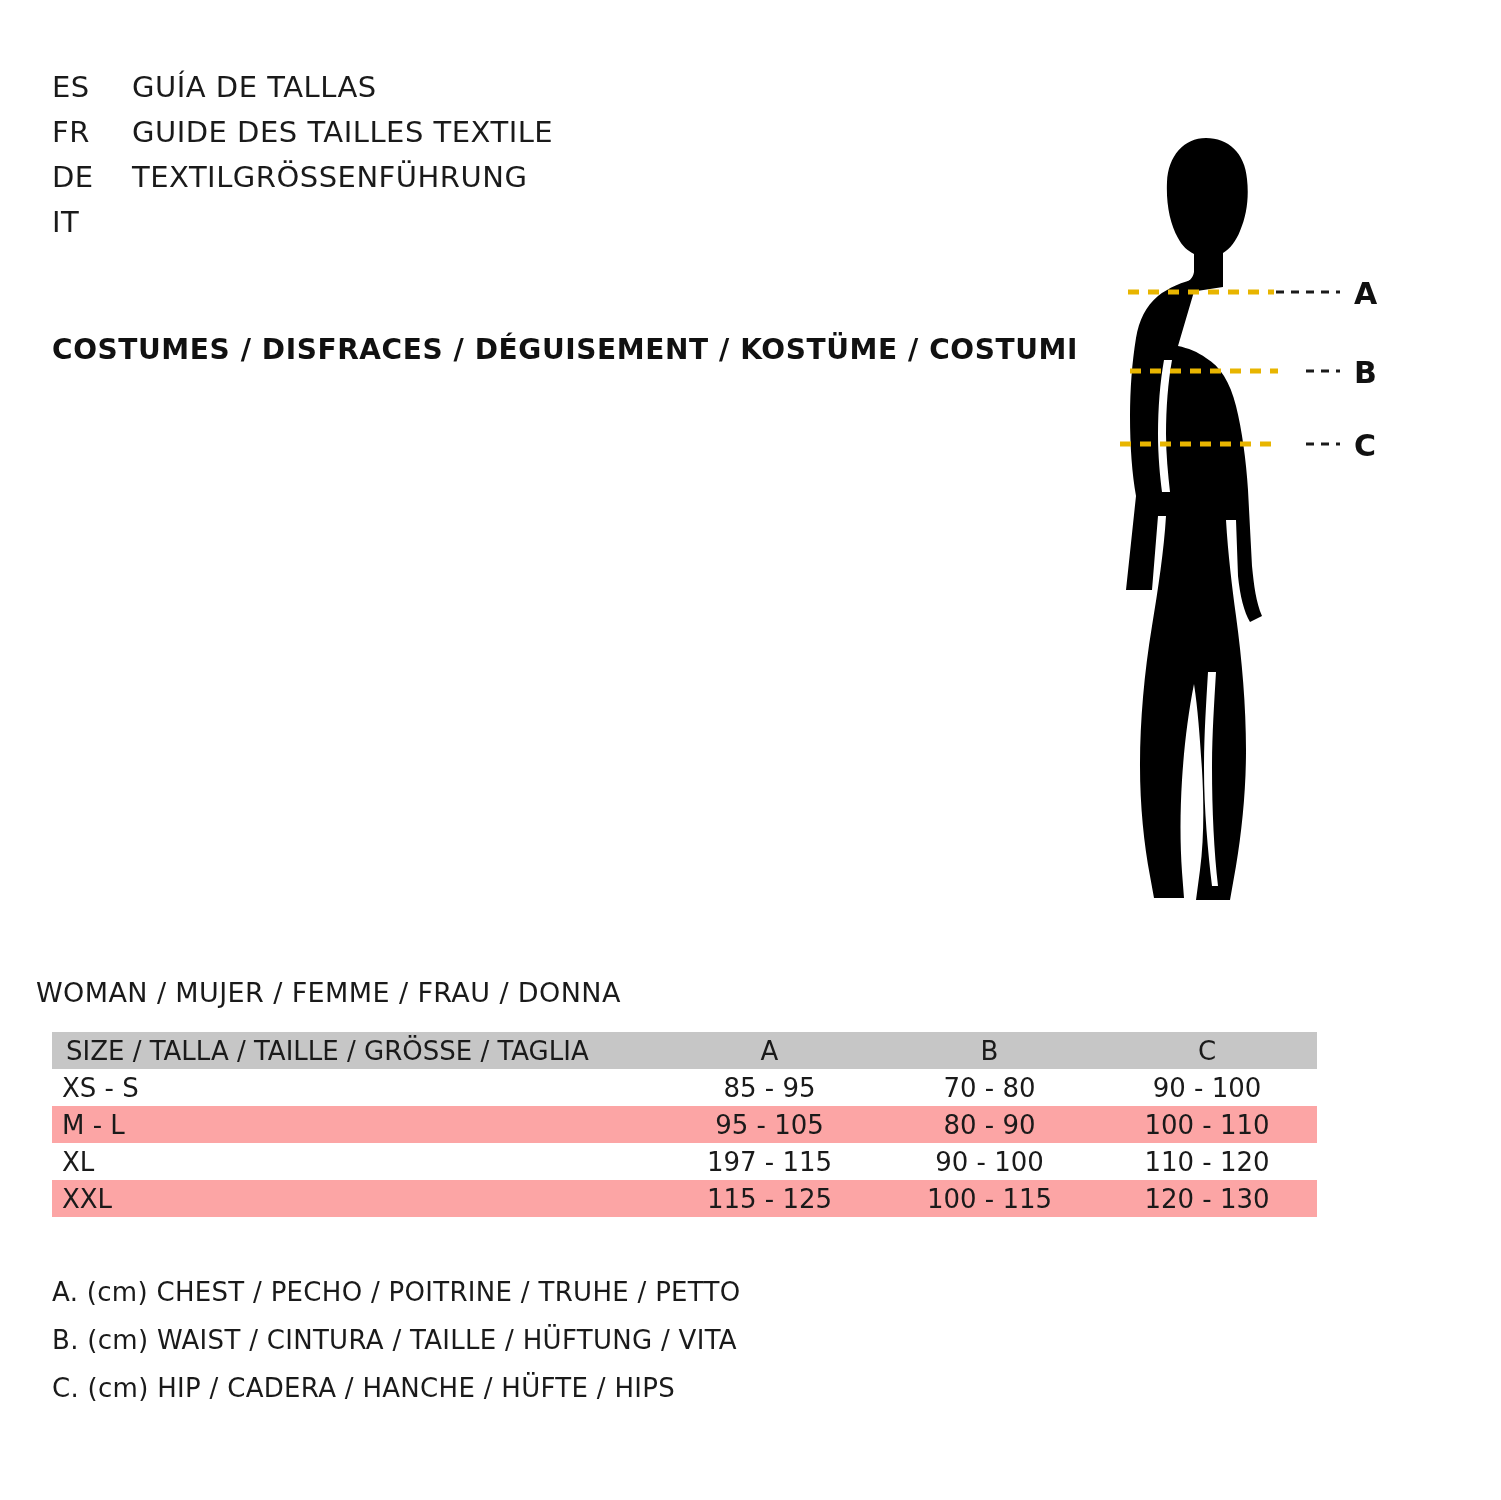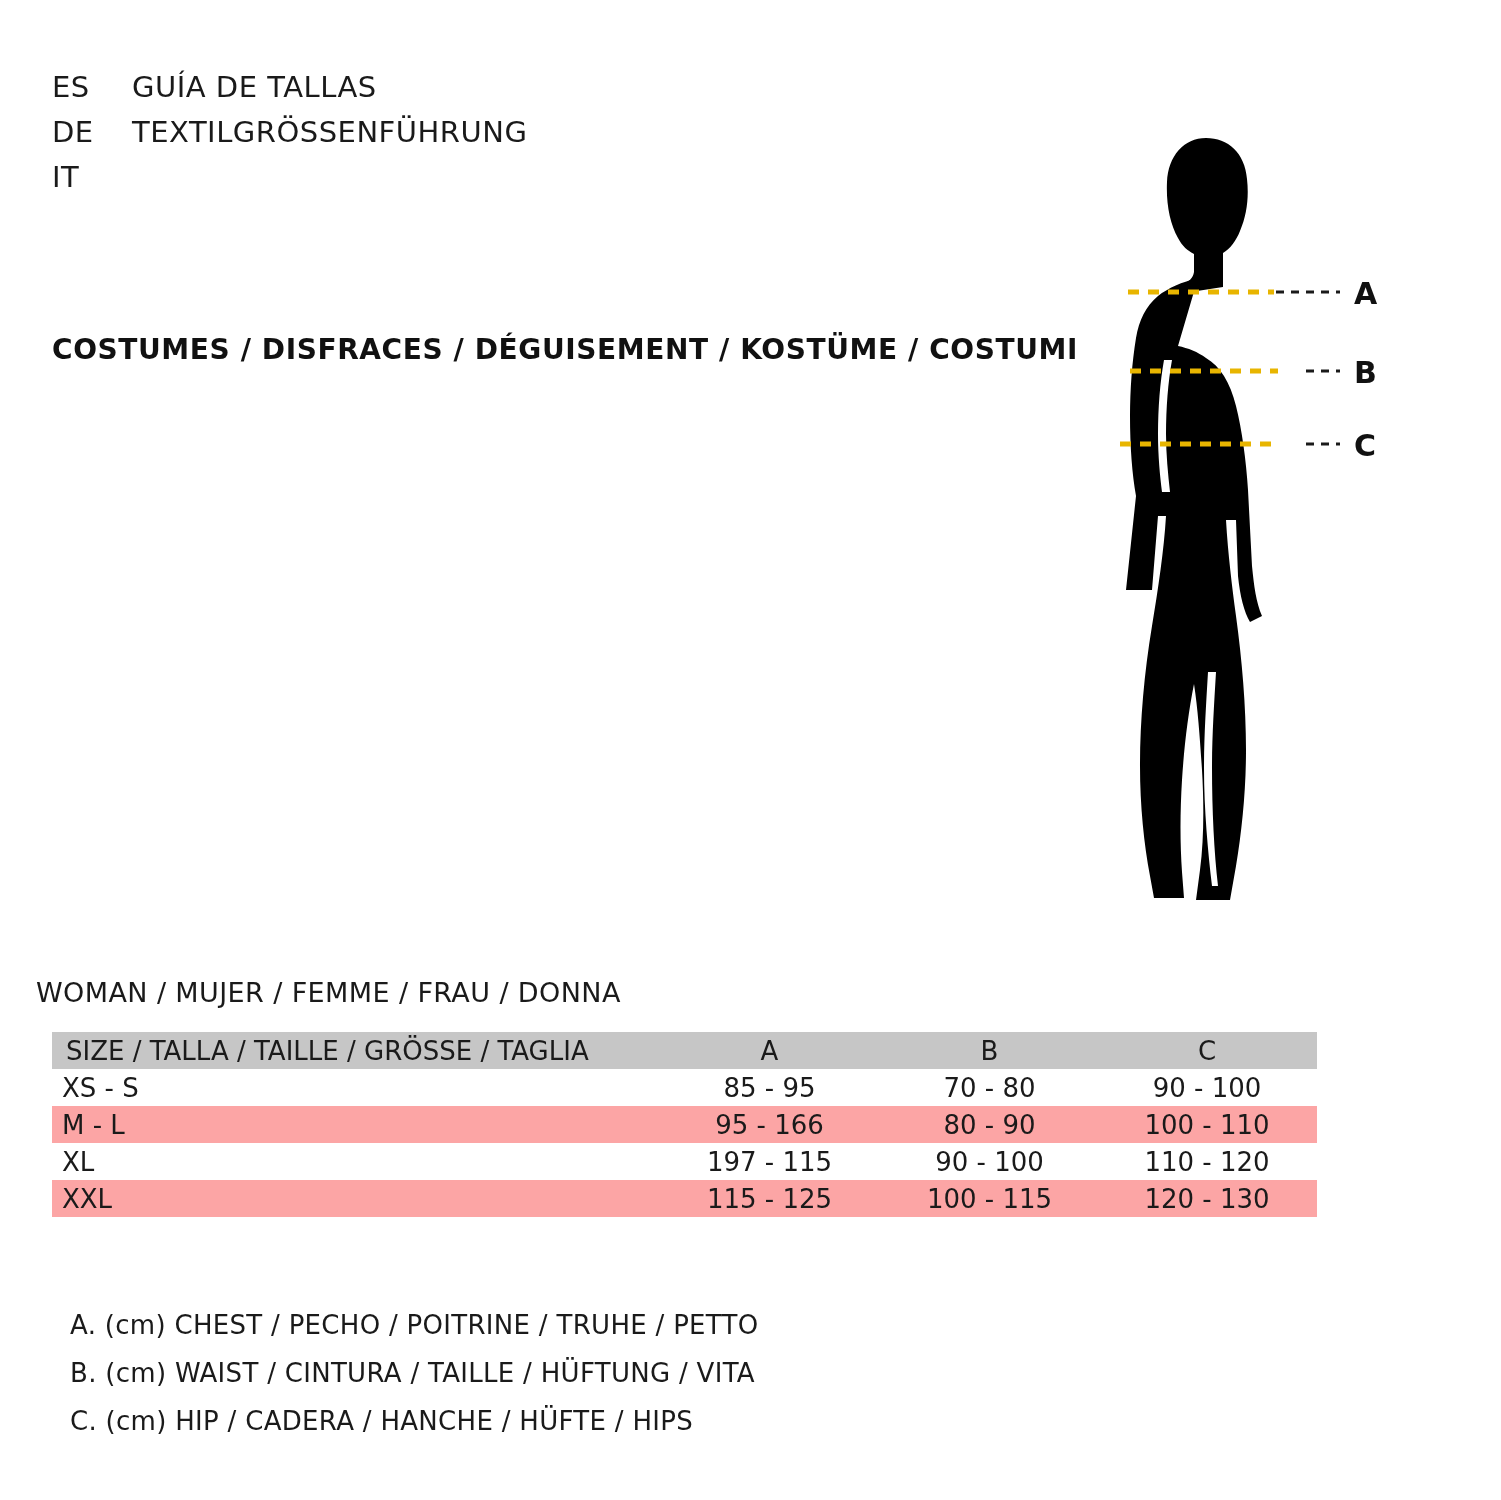--- a/index.html
+++ b/index.html
@@ -128,38 +128,41 @@
   }
   col.c-label { width: 605px; }
   col.c-a { width: 225px; }
   col.c-b { width: 215px; }
   col.c-c { width: 220px; }
 
   
   .footnotes {
     position: absolute;
     left: 52px;
-    top: 1310px;
+    top: 1277px;
     width: 1100px;
-    margin-left: 18px;
   }
   .footnote {
     font-size: 26px;
     letter-spacing: 0.3px;
     height: 48px;
     color: #1a1a1a;
   }
 </style>
 </head>
 <body>
 
 <div class="lang-block">
   <div class="lang-row">
     <span class="lang-code">ES</span>
     <span class="lang-text">GUÍA DE TALLAS</span>
+  </div>
+  <div class="lang-row">
+    <span class="lang-code">FR</span>
+    <span class="lang-text">GUIDE DES TAILLES TEXTILE</span>
   </div>
   <div class="lang-row">
     <span class="lang-code">DE</span>
     <span class="lang-text">TEXTILGRÖSSENFÜHRUNG</span>
   </div>
   <div class="lang-row">
     <span class="lang-code">IT</span>
   </div>
 </div>
 
@@ -260,21 +263,21 @@
   </thead>
   <tbody>
     <tr class="even">
       <td class="col-label">XS - S</td>
       <td class="col-val">85 - 95</td>
       <td class="col-val">70 - 80</td>
       <td class="col-val">90 - 100</td>
     </tr>
     <tr class="odd">
       <td class="col-label">M - L</td>
-      <td class="col-val">95 - 166</td>
+      <td class="col-val">95 - 105</td>
       <td class="col-val">80 - 90</td>
       <td class="col-val">100 - 110</td>
     </tr>
     <tr class="even">
       <td class="col-label">XL</td>
       <td class="col-val">197 - 115</td>
       <td class="col-val">90 - 100</td>
       <td class="col-val">110 - 120</td>
     </tr>
     <tr class="odd">

